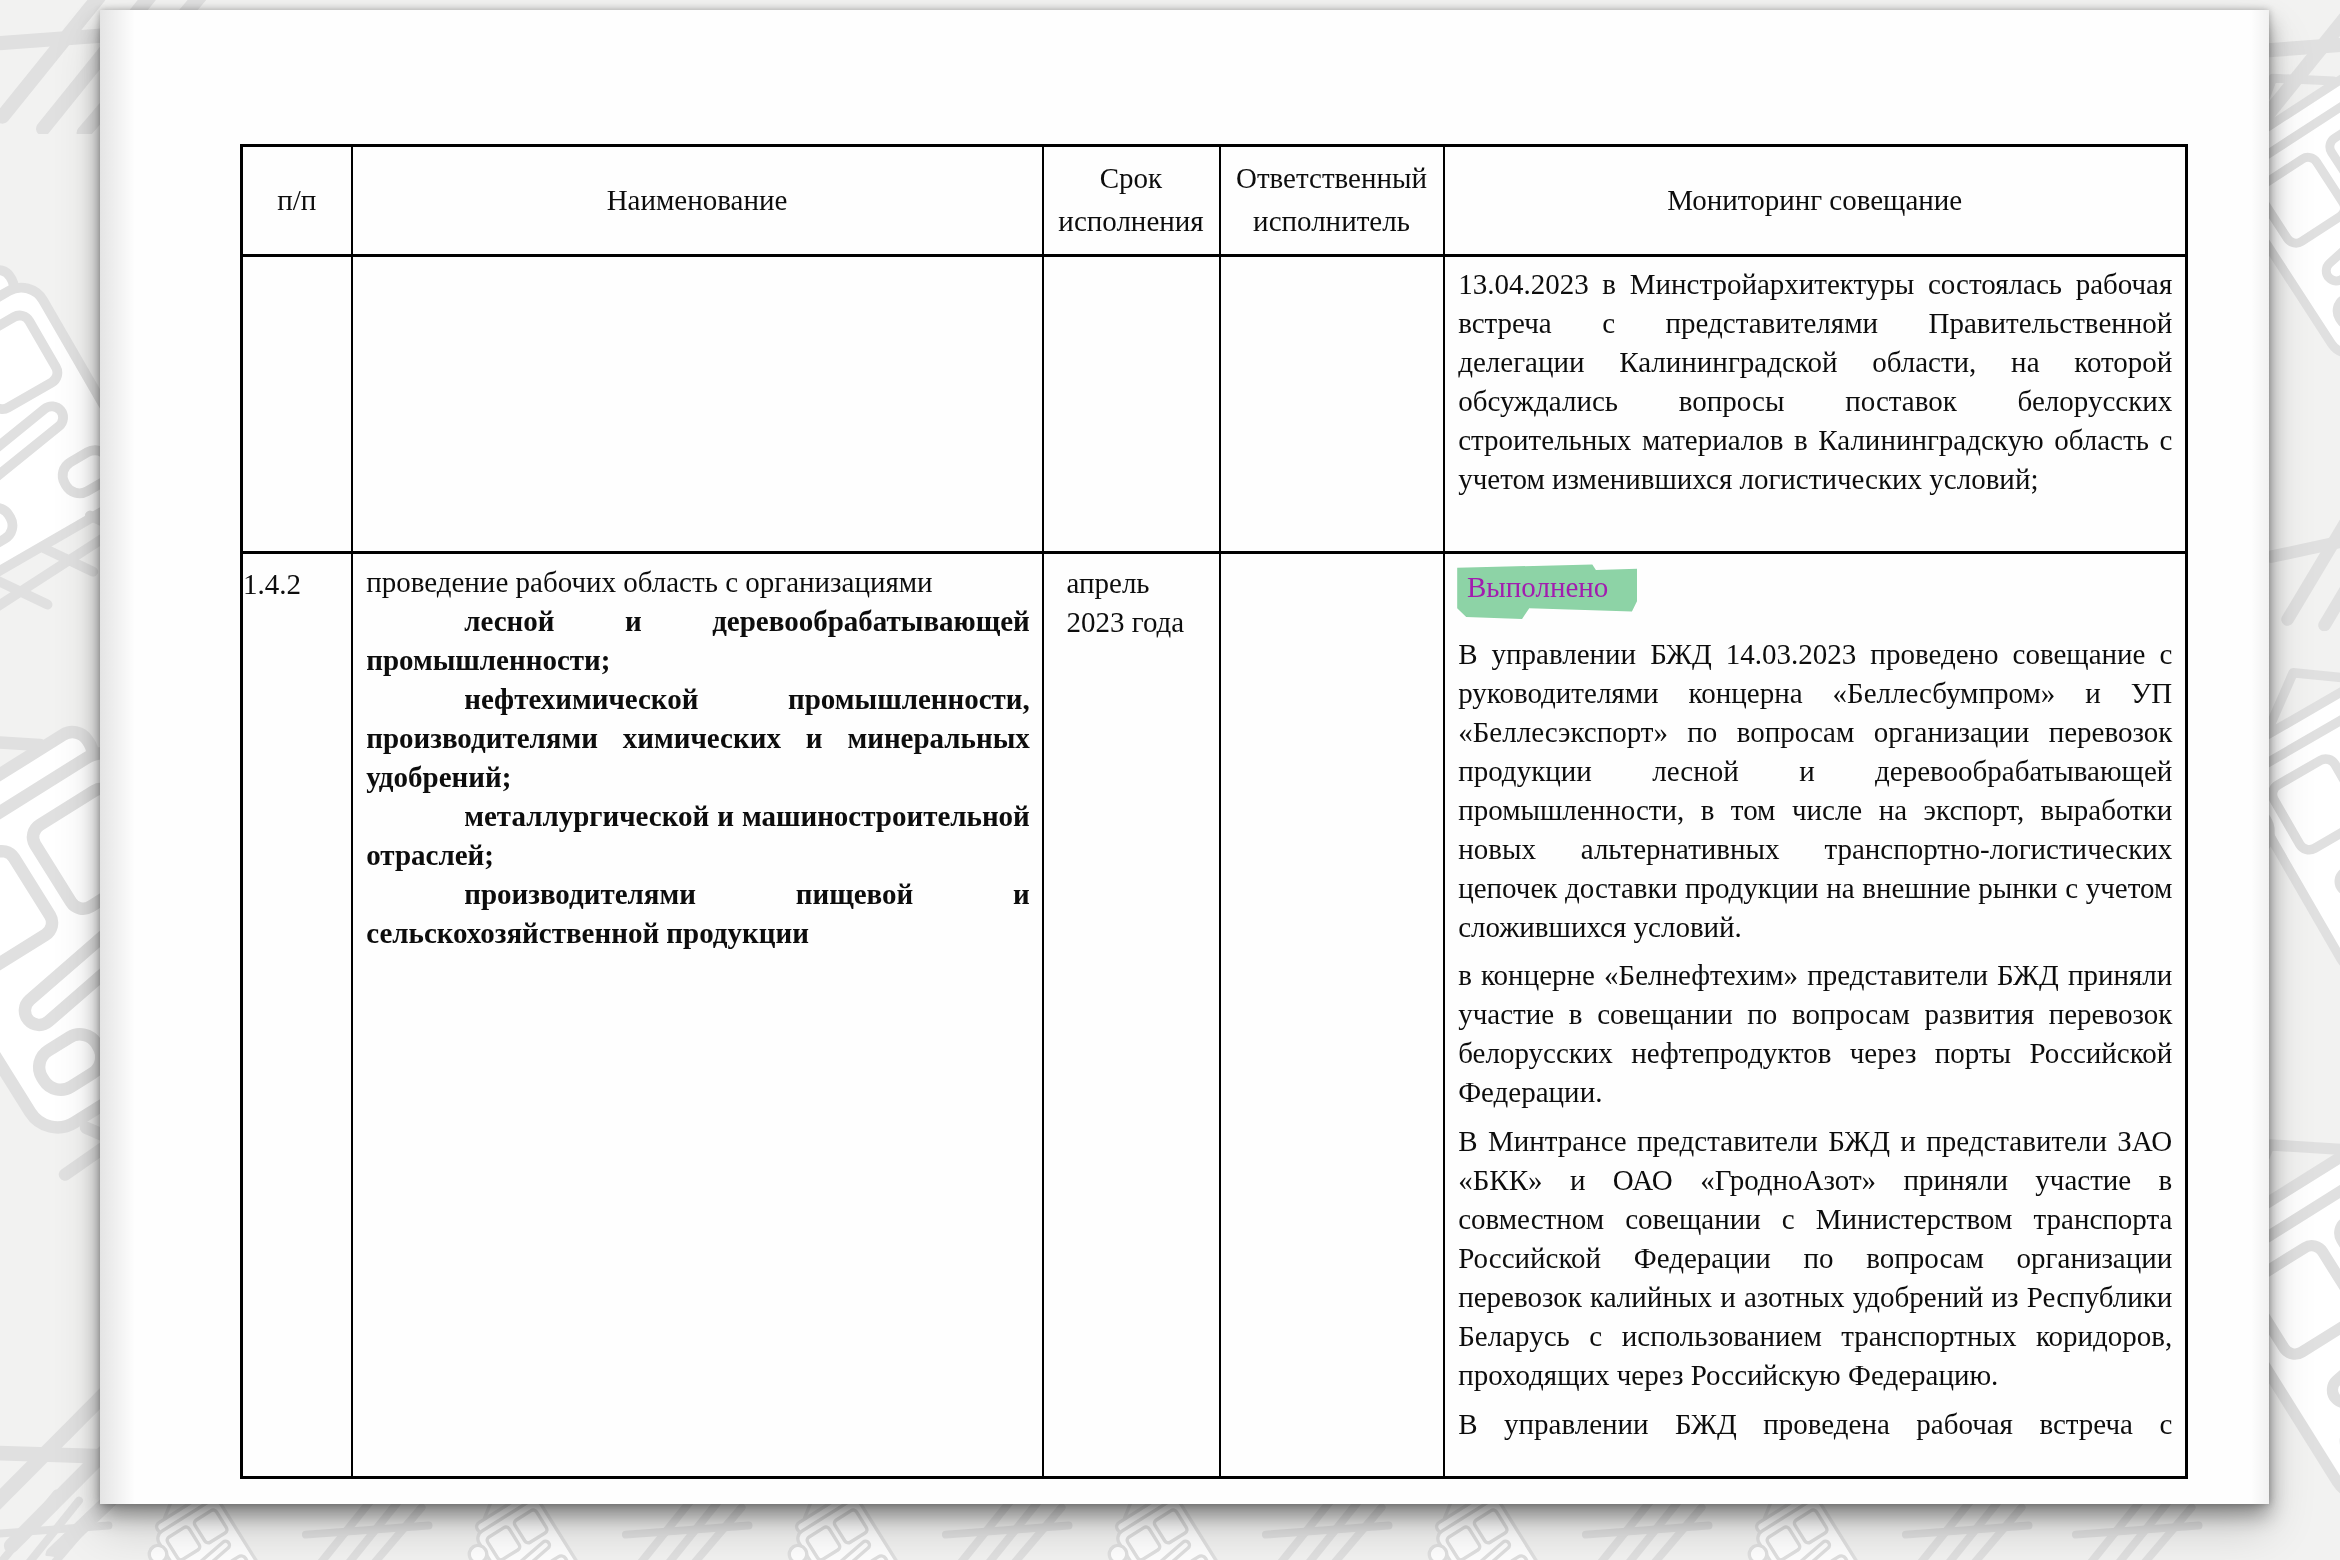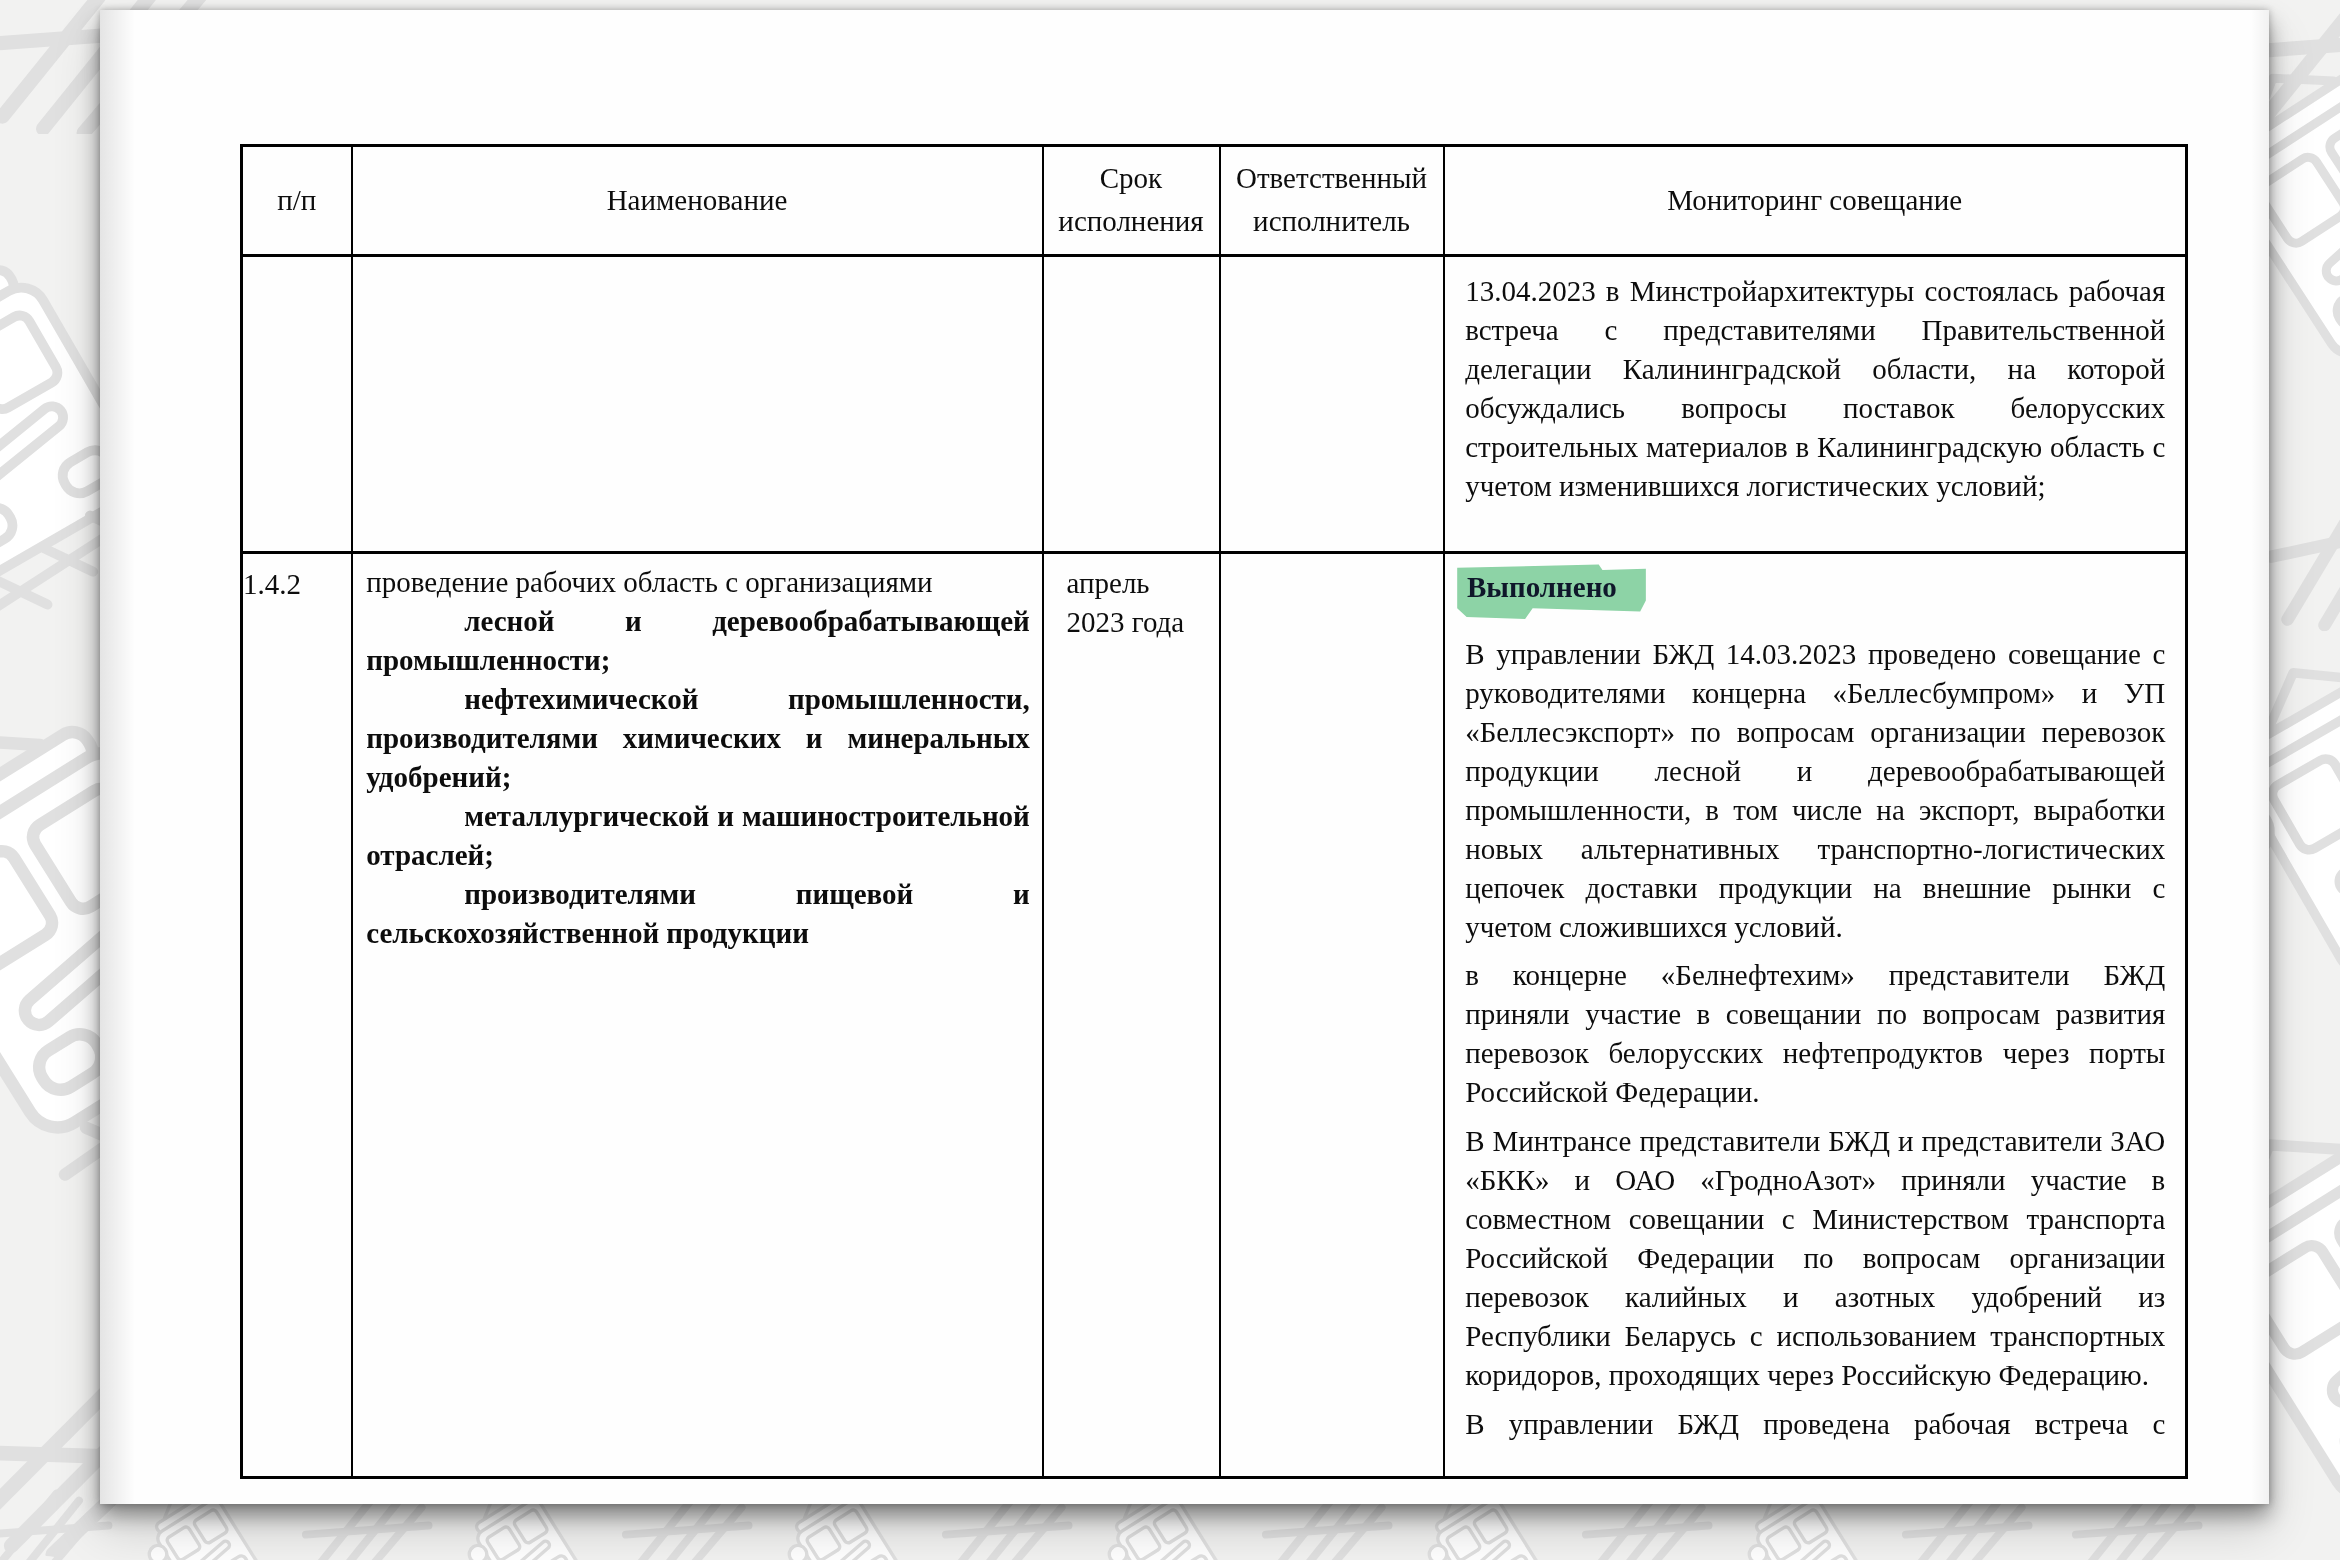--- a/index.html
+++ b/index.html
@@ -53,39 +53,39 @@
   .doc thead th {
     border-bottom:3.9px solid #000;
     text-align:center; vertical-align:middle;
     line-height:43px; padding:3.9px 5.9px;
   }
   .doc tbody tr.r1 { height:297px; }
   .doc tbody tr.r1 td { border-bottom:3.9px solid #000; }
   .doc tbody tr.r2 { height:925px; }
 
   .cell-mon { padding:6.8px 11.7px 6.8px 12.7px; }
-  .cell-mon p { text-align:justify; margin:8px; }
+  .cell-mon p { text-align:justify; margin:1px; }
   .p-gap { margin-bottom:9.8px !important; }
   .p-stretch { text-align-last:justify; }
 
   .cell-num { text-align:left; padding-top:11.7px; }
   .cell-name { padding:8.8px 11.7px 0 13.7px; }
   .cell-name p { text-align:justify; margin:0; }
   .p-ind { text-indent:98px;font-weight:bold; }
 
   .cell-deadline { padding-top:9.8px; }
   .deadline-text { width:129px; margin:0 auto; text-align:left; }
 
   .clip { height:899px; overflow:hidden; }
 
   .status-line { margin:3.9px 0 15.6px 0 !important; text-align:left !important; }
   .status {
     display:inline-block;
-    font-weight:bold;
-    color:#0f172a;
+    font-weight:normal;
+    color:#a21caf;
     background:#8dd3a6;
     padding:3.9px 29px 11.7px 9.8px;
     clip-path:polygon(0% 6%, 75% 0%, 77% 10%, 100% 8%, 100% 66%, 97% 86%, 40% 80%, 36% 100%, 5% 96%, 0% 80%);
   }
 </style>
 </head>
 <body>
 
 <svg width="0" height="0" style="position:absolute" aria-hidden="true">
   <defs>

